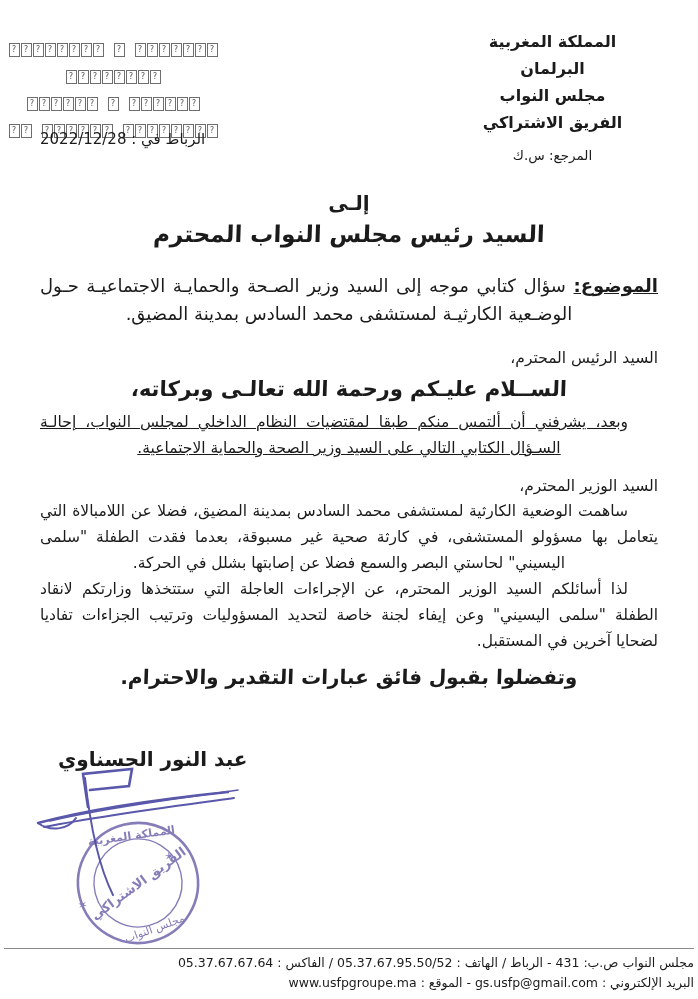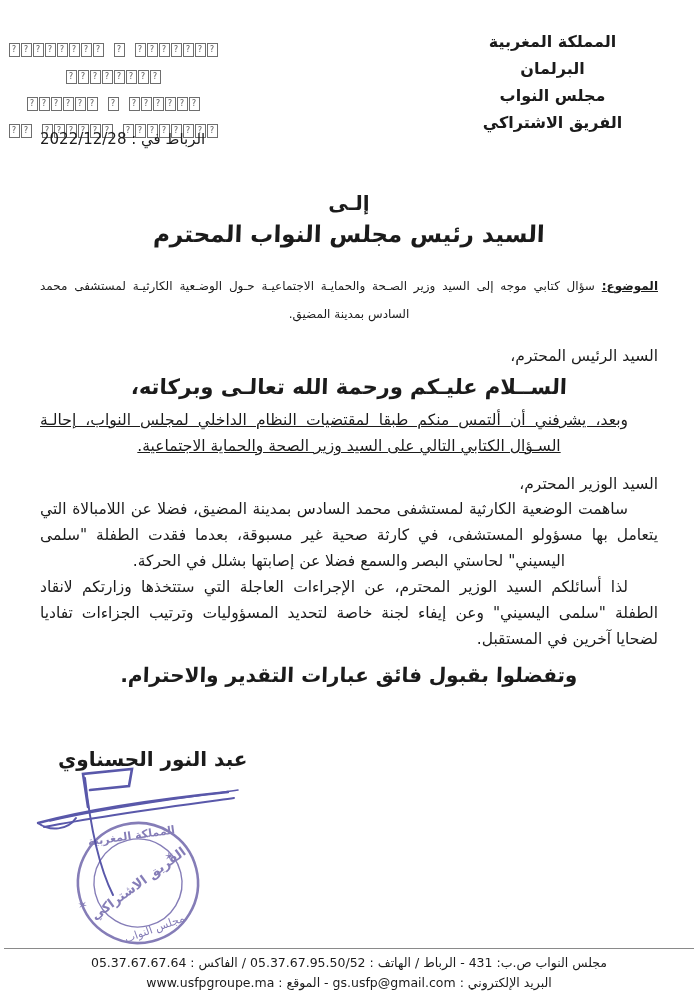--- a/index.html
+++ b/index.html
@@ -38,21 +38,21 @@
   }
   .date-line bdo{font-family:"DejaVu Sans",sans-serif;letter-spacing:1px;}
   
   .content{padding:0 40px;}
   .to-line{text-align:center;font-weight:bold;font-size:20px;line-height:22px;}
   .recipient-line{
     text-align:center;font-weight:bold;font-size:23px;line-height:36px;margin-top:2px;
   }
   .calligraphy{transform:skewX(-2deg);}
   .subject{
-    margin-top:20px;font-size:12px;line-height:28px;
+    margin-top:20px;font-size:18px;line-height:28px;
     text-align:justify;text-align-last:center;
   }
   .subject-label{font-weight:bold;text-decoration:underline;}
   .salutation{margin-top:16px;font-weight:normal;font-size:15.5px;line-height:24px;}
   .salam-line{text-align:center;font-weight:bold;font-size:21px;line-height:34px;margin-top:2px;}
   .para{
     font-size:15.5px;line-height:26px;text-align:justify;text-indent:30px;margin:0;
   }
   .center-last{text-align-last:center;}
   .intro-para{margin-top:3px;text-decoration:underline;}
@@ -65,38 +65,39 @@
     position:absolute;top:747px;left:58px;
     font-weight:bold;font-size:20px;text-align:right;
   }
   .sig-area{position:absolute;top:765px;left:20px;width:300px;height:190px;}
   .stamp-svg{position:absolute;top:38px;left:38px;transform:rotate(-14deg);opacity:.88;}
   .signature-svg{position:absolute;top:0;left:0;opacity:.92;}
   
   .footer{
     position:absolute;left:4px;right:4px;bottom:6px;
     border-top:1px solid #8a8a8a;
-    text-align:center;padding-top:4px;
+    padding-top:4px;
     font-size:12.5px;line-height:20px;
   }
   .ltr{direction:ltr;unicode-bidi:isolate;}
 </style>
 </head>
 <body>
 
 <div class="page">
 
   <div class="header-area">
 
     <div class="org-block">
       <div>المملكة المغربية</div>
       <div>البرلمان</div>
       <div>مجلس النواب</div>
       <div>الفريق الاشتراكي</div>
       <div class="ref-block">
+        <span class="ref-label">المرجع: س.ك</span>
       </div>
     </div>
 
     <div class="tifinagh-block">
         <div class="tofu-row">
           <span class="tofu-group">
             <span class="tofu">?</span>
             <span class="tofu">?</span>
             <span class="tofu">?</span>
             <span class="tofu">?</span>

